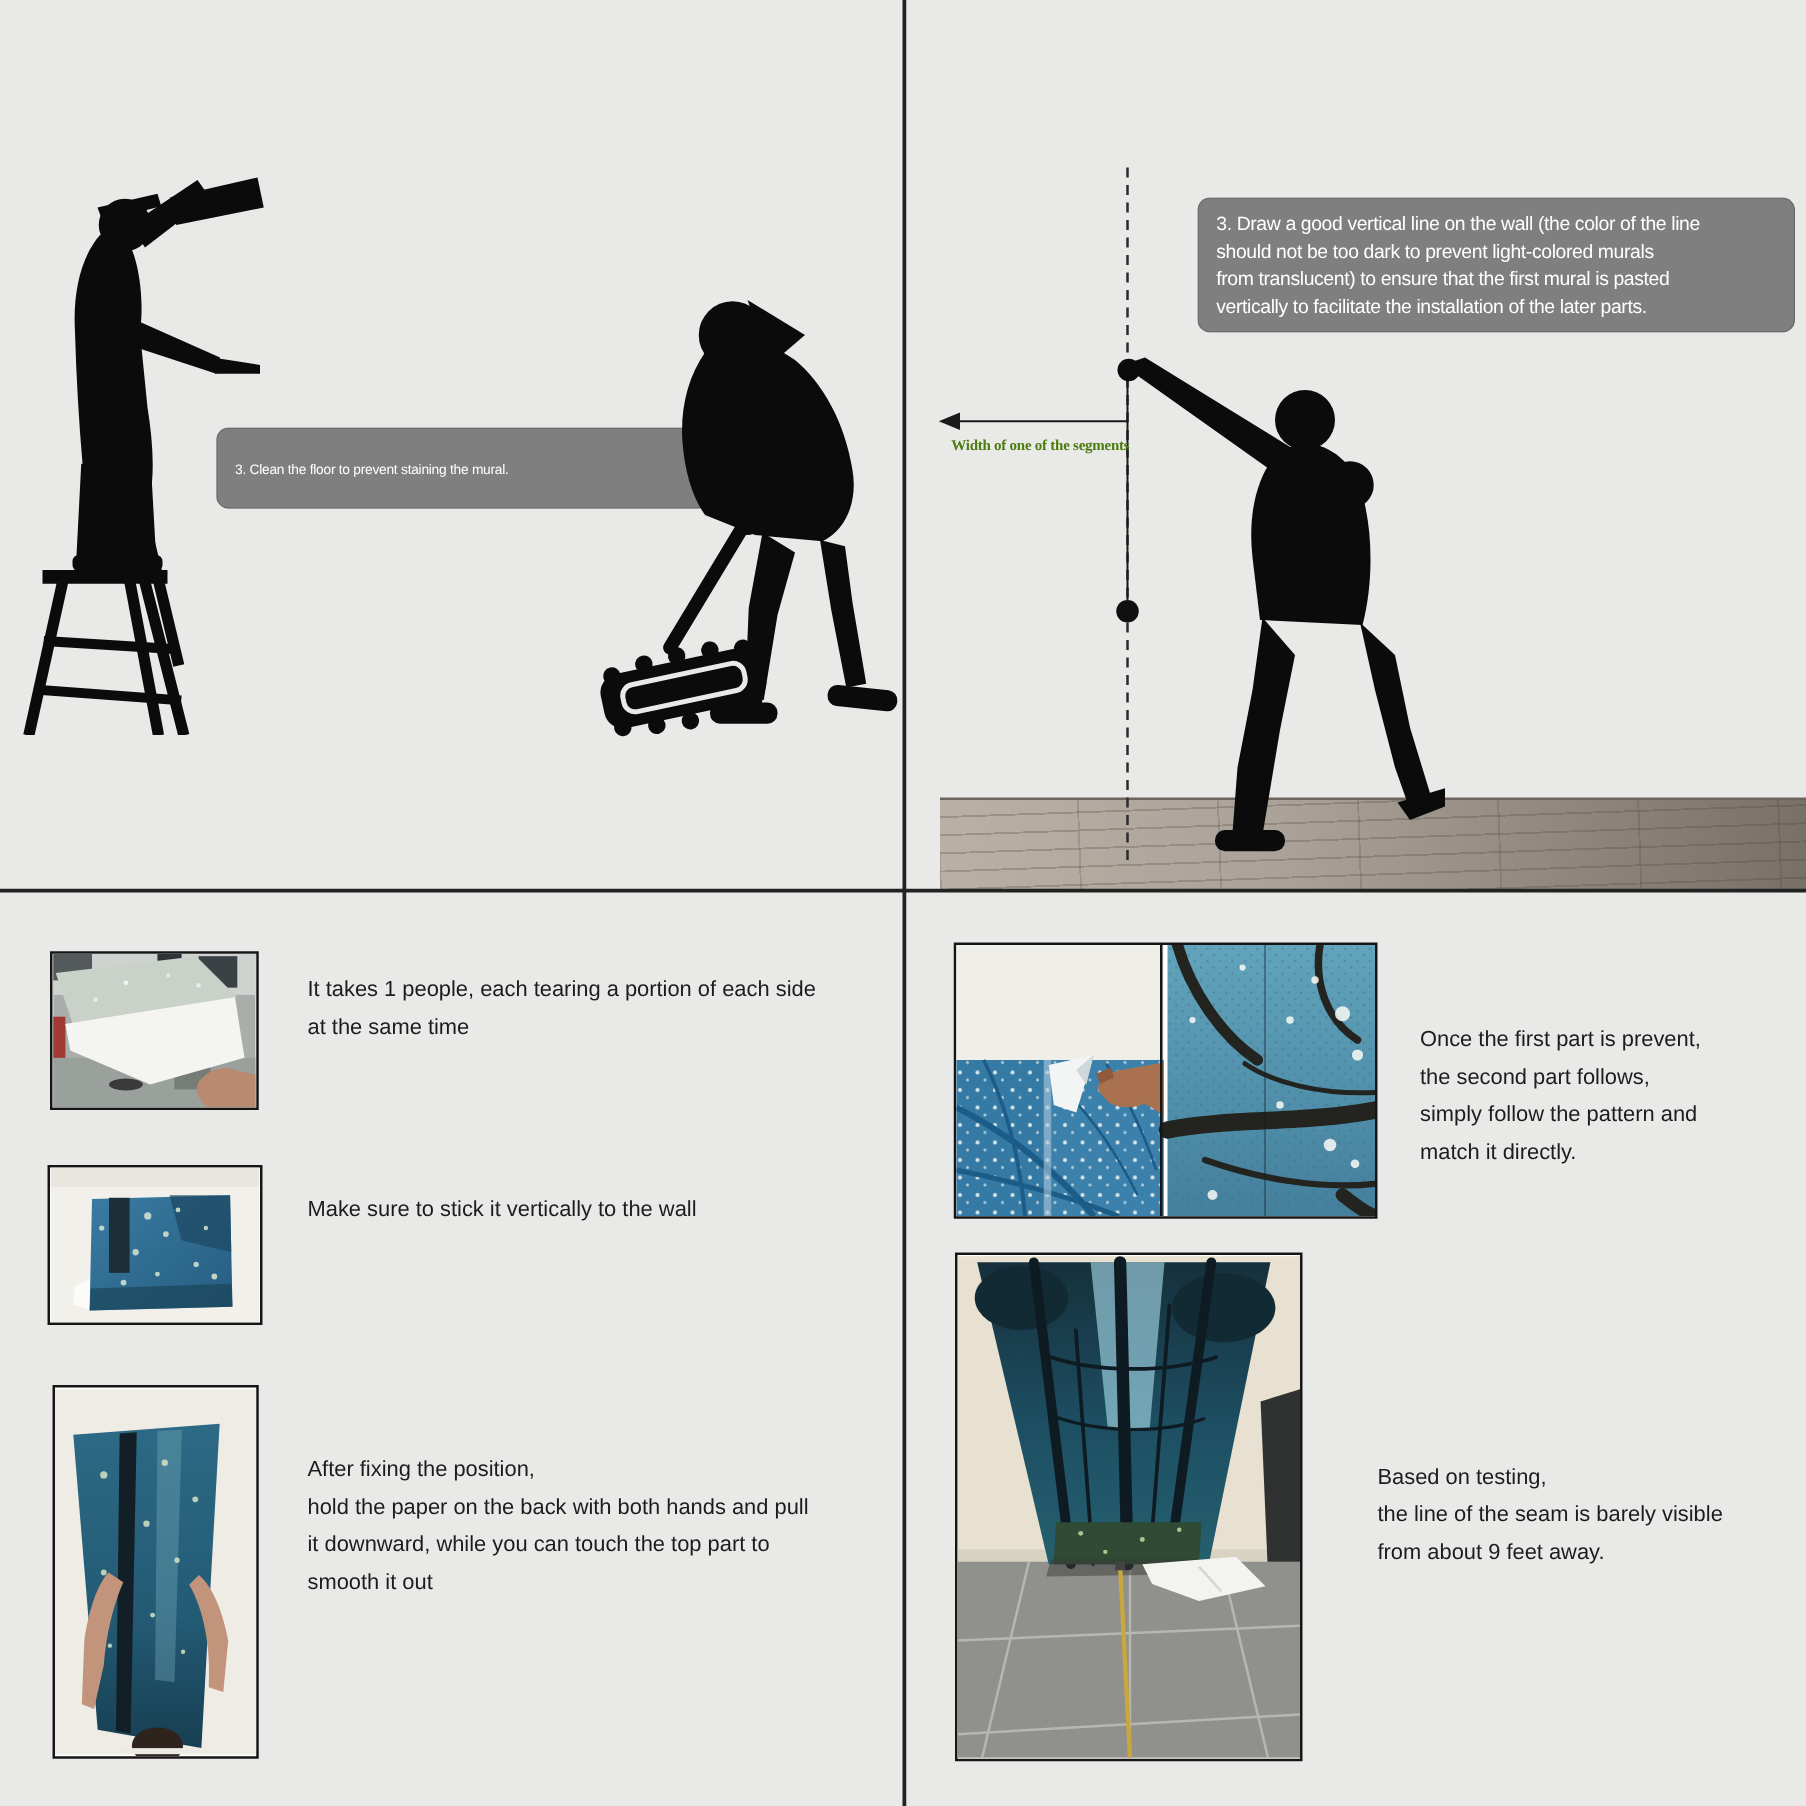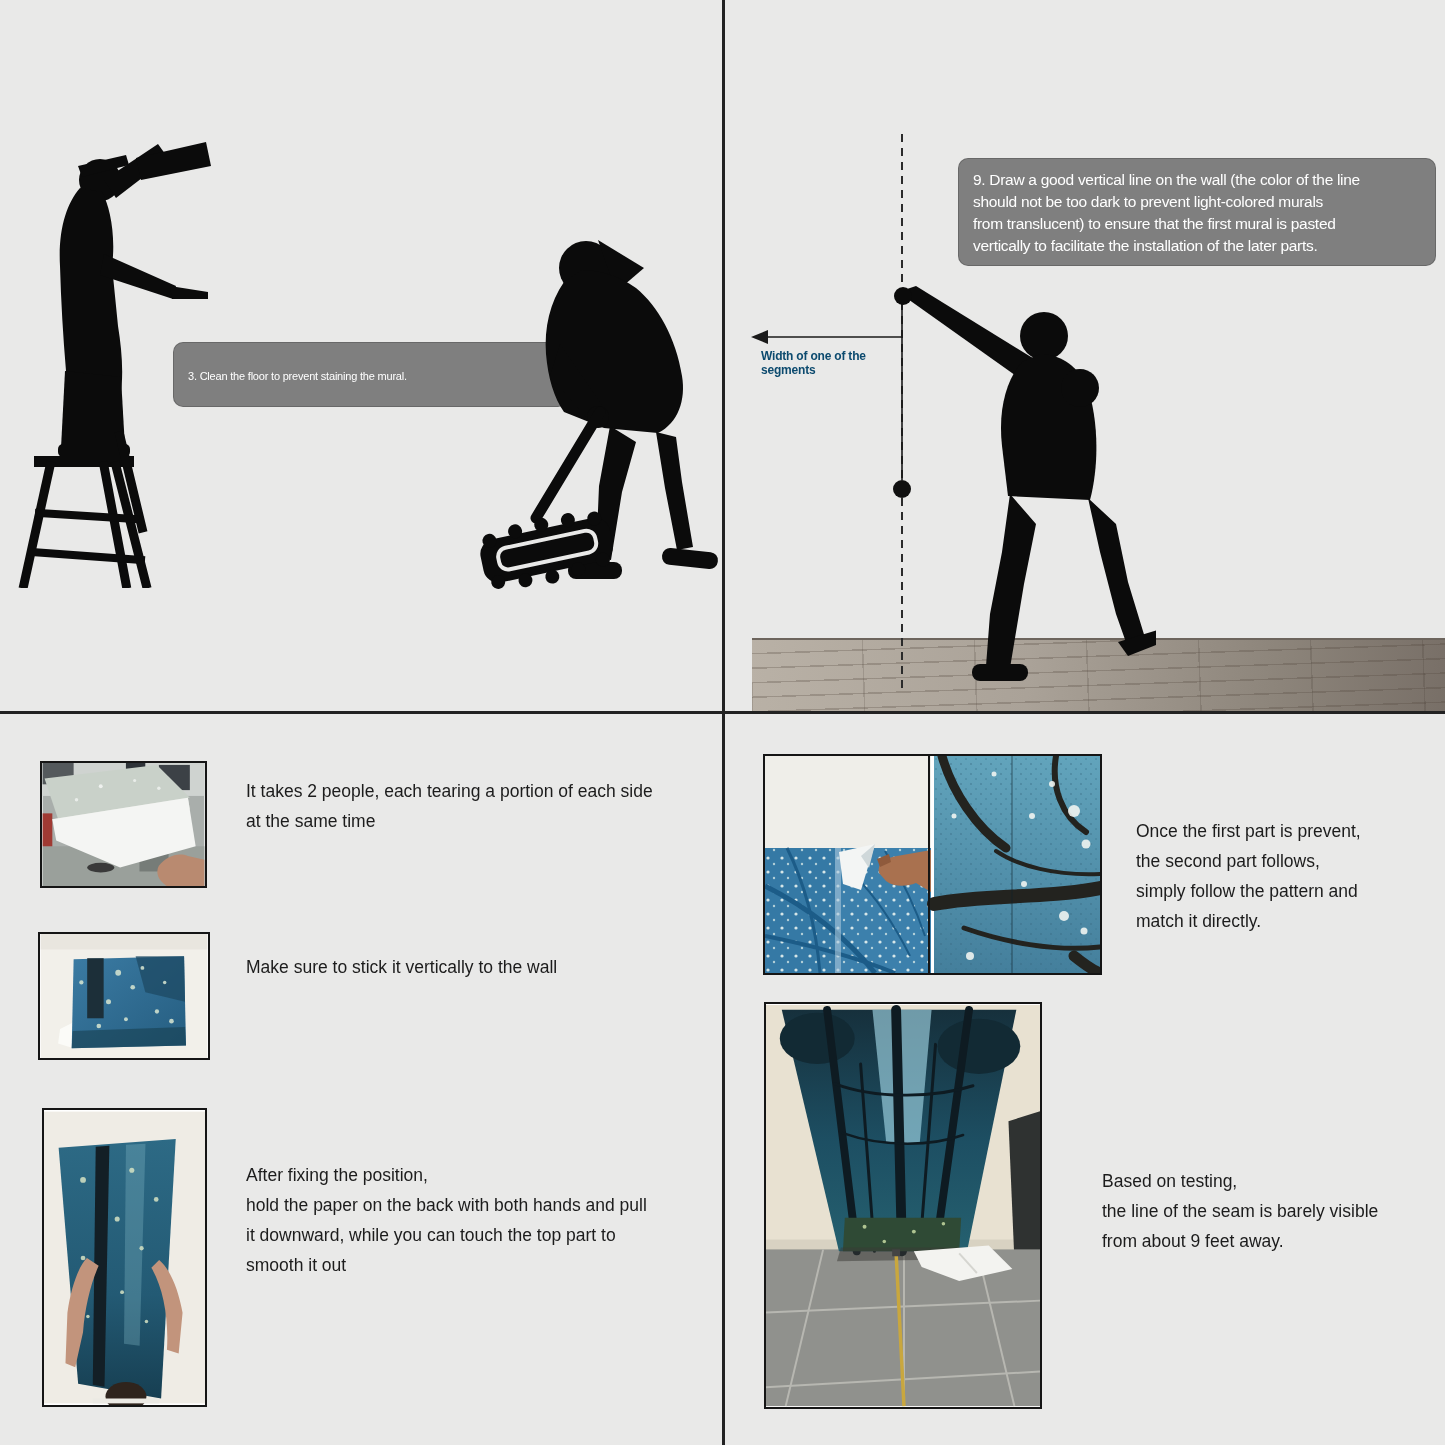--- a/index.html
+++ b/index.html
@@ -18,21 +18,21 @@
     position:absolute;background:var(--callout_bg);color:var(--callout_text);
     border-radius:10px;border:1px solid rgba(0,0,0,.18);
     white-space:pre-line;z-index:10;box-sizing:border-box;
   }
   .callout.step2{left:17px;top:22px;width:413px;height:113px;padding:11px 13px;font-size:16px;line-height:1.42;letter-spacing:-0.2px;}
   .callout.step3{left:173px;top:342px;width:395px;height:65px;padding:26px 14px;font-size:11px;line-height:1.4;letter-spacing:-0.2px;}
   .callout.step4{left:958px;top:158px;width:478px;height:108px;padding:10px 14px;font-size:15.5px;line-height:1.42;letter-spacing:-0.3px;}
   .fig{position:absolute;z-index:20;}
   .fig svg{display:block;width:100%;height:100%;}
   .overlay-tr{position:absolute;left:723px;top:0;width:722px;height:711px;z-index:5;}
-  .width-label{position:absolute;left:761px;top:349px;width:160px;font-size:12px;font-weight:700;letter-spacing:-0.2px;color:#0c4a6e;z-index:6;}
+  .width-label{position:absolute;left:761px;top:349px;width:160px;font-size:12px;font-weight:700;letter-spacing:-0.2px;color:#4d7c0f;z-index:6;font-family:Liberation Serif, serif;}
   .wood-floor{
     position:absolute;left:752px;top:638px;width:693px;height:73px;z-index:2;
     border-top:2px solid #6d655d;
     background:
       repeating-linear-gradient(178deg, rgba(0,0,0,0) 0 13px, rgba(80,68,58,.28) 13px 14.5px),
       repeating-linear-gradient(88deg, rgba(60,50,42,.18) 0 1.5px, rgba(0,0,0,0) 1.5px 112px),
       linear-gradient(95deg, var(--wood_light) 0%, #aaa298 40%, #8d857b 75%, var(--wood_dark) 100%);
   }
   .photo{position:absolute;border:2px solid #151515;background:#fff;overflow:hidden;z-index:10;box-sizing:border-box;}
   .photo svg{display:block;width:100%;height:100%;}
@@ -97,21 +97,21 @@
             <circle cx="72" cy="350" r="7"></circle>
             <circle cx="99" cy="352" r="7"></circle>
             <circle cx="126" cy="350" r="7"></circle>
             <circle cx="152" cy="346" r="7"></circle>
         </g>
         <rect x="50" y="314" width="99" height="22" rx="9" fill="none" stroke="#e9e9e8" stroke-width="4"></rect>
       </g>
     </svg>
   </div>
 
-  <div class="callout step4">9. Draw a good vertical line on the wall (the color of the line
+  <div class="callout step4">3. Draw a good vertical line on the wall (the color of the line
 should not be too dark to prevent light-colored murals
 from translucent) to ensure that the first mural is pasted
 vertically to facilitate the installation of the later parts.</div>
   <div class="wood-floor"></div>
 
   <div class="overlay-tr">
     <svg viewBox="0 0 722 711">
       <line x1="179" y1="134" x2="179" y2="694" stroke="#2b2b2b" stroke-width="2" stroke-dasharray="8 6"></line>
       <line x1="179" y1="296" x2="179" y2="480" stroke="#1a1a1a" stroke-width="1.6"></line>
       <circle cx="179" cy="489" r="9" fill="#101010"></circle>
@@ -153,21 +153,21 @@
       <polygon points="2,16 118,2 152,36 16,58" fill="#c9d1c9"></polygon>
       <circle cx="60" cy="24" r="2" fill="#ffffff" opacity=".7"></circle>
         <circle cx="95" cy="18" r="1.6" fill="#ffffff" opacity=".6"></circle>
         <circle cx="35" cy="38" r="1.8" fill="#ffffff" opacity=".6"></circle>
         <circle cx="120" cy="26" r="1.8" fill="#ffffff" opacity=".6"></circle>
       <polygon points="10,58 150,36 152,48 14,68" fill="#dde0da"></polygon>
       <polygon points="10,58 150,36 158,86 80,108 14,80" fill="#f4f5f3"></polygon>
       <path d="M120,106 C128,96 140,92 150,96 L167,100 L167,127 L128,127 C120,121 116,114 120,106 Z" fill="#b98a70"></path>
     </svg>
   </div>
-  <div class="note" style="left:246px;top:776px;width:470px;">It takes 2 people, each tearing a portion of each side
+  <div class="note" style="left:246px;top:776px;width:470px;">It takes 1 people, each tearing a portion of each side
 at the same time</div>
 
   <div class="photo" style="left:38px;top:932px;width:172px;height:128px;">
     <svg viewBox="0 0 172 128">
       <defs>
         <linearGradient id="gA" x1="0" y1="0" x2="1" y2="1">
           <stop offset="0" stop-color="#3b7ba3"></stop>
             <stop offset="1" stop-color="#255d80"></stop>
         </linearGradient>
       </defs>

